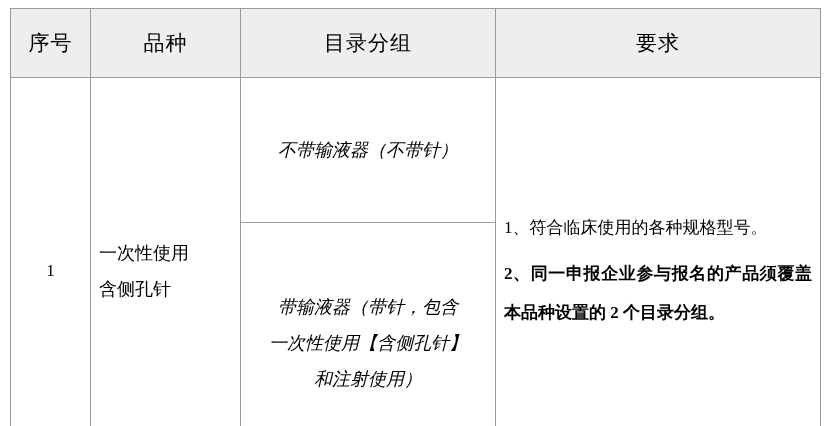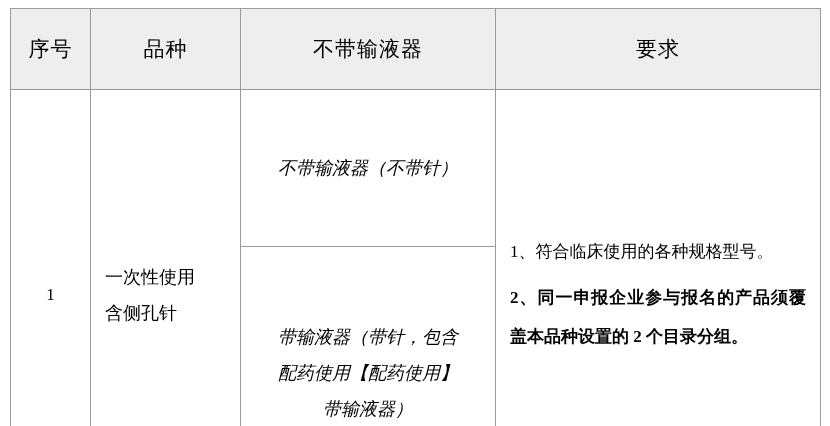--- a/index.html
+++ b/index.html
@@ -23,21 +23,21 @@
   }
   table.spec-table {
     border-collapse: collapse;
     table-layout: fixed;
     width: 810px;
     margin: 0 auto;
   }
   table.spec-table td,
   table.spec-table th {
     border: 1px solid #9a9a9a;
-    padding: 14px;
+    padding: 8px;
     vertical-align: middle;
     font-weight: normal;
   }
   thead td {
     background: #eeeeee;
     height: 52px;
     text-align: center;
     font-size: 21px;
     font-weight: bold;
     letter-spacing: 1px;
@@ -86,21 +86,21 @@
     <colgroup>
       <col class="col-no">
       <col class="col-kind">
       <col class="col-group">
       <col class="col-req">
     </colgroup>
     <thead>
       <tr>
         <td>序号</td>
         <td>品种</td>
-        <td>不带输液器</td>
+        <td>目录分组</td>
         <td>要求</td>
       </tr>
     </thead>
     <tbody>
       <tr>
         <td class="cell-no" rowspan="2">1</td>
         <td class="cell-kind" rowspan="2">
           <span class="kind-line">一次性使用</span>
           <span class="kind-line">含侧孔针</span>
         </td>
@@ -108,19 +108,19 @@
           <span class="kind-line">不带输液器（不带针）</span>
         </td>
         <td class="cell-req" rowspan="2">
           <p class="req-para">1、符合临床使用的各种规格型号。</p>
           <p class="req-para">2、同一申报企业参与报名的产品须覆盖本品种设置的 2 个目录分组。</p>
         </td>
       </tr>
       <tr>
         <td class="cell-group g2">
           <span class="kind-line">带输液器（带针，包含</span>
-          <span class="kind-line">配药使用【配药使用】</span>
-          <span class="kind-line">带输液器）</span>
+          <span class="kind-line">一次性使用【含侧孔针】</span>
+          <span class="kind-line">和注射使用）</span>
         </td>
       </tr>
     </tbody>
   </table>
 </div>
 
 </body></html>

